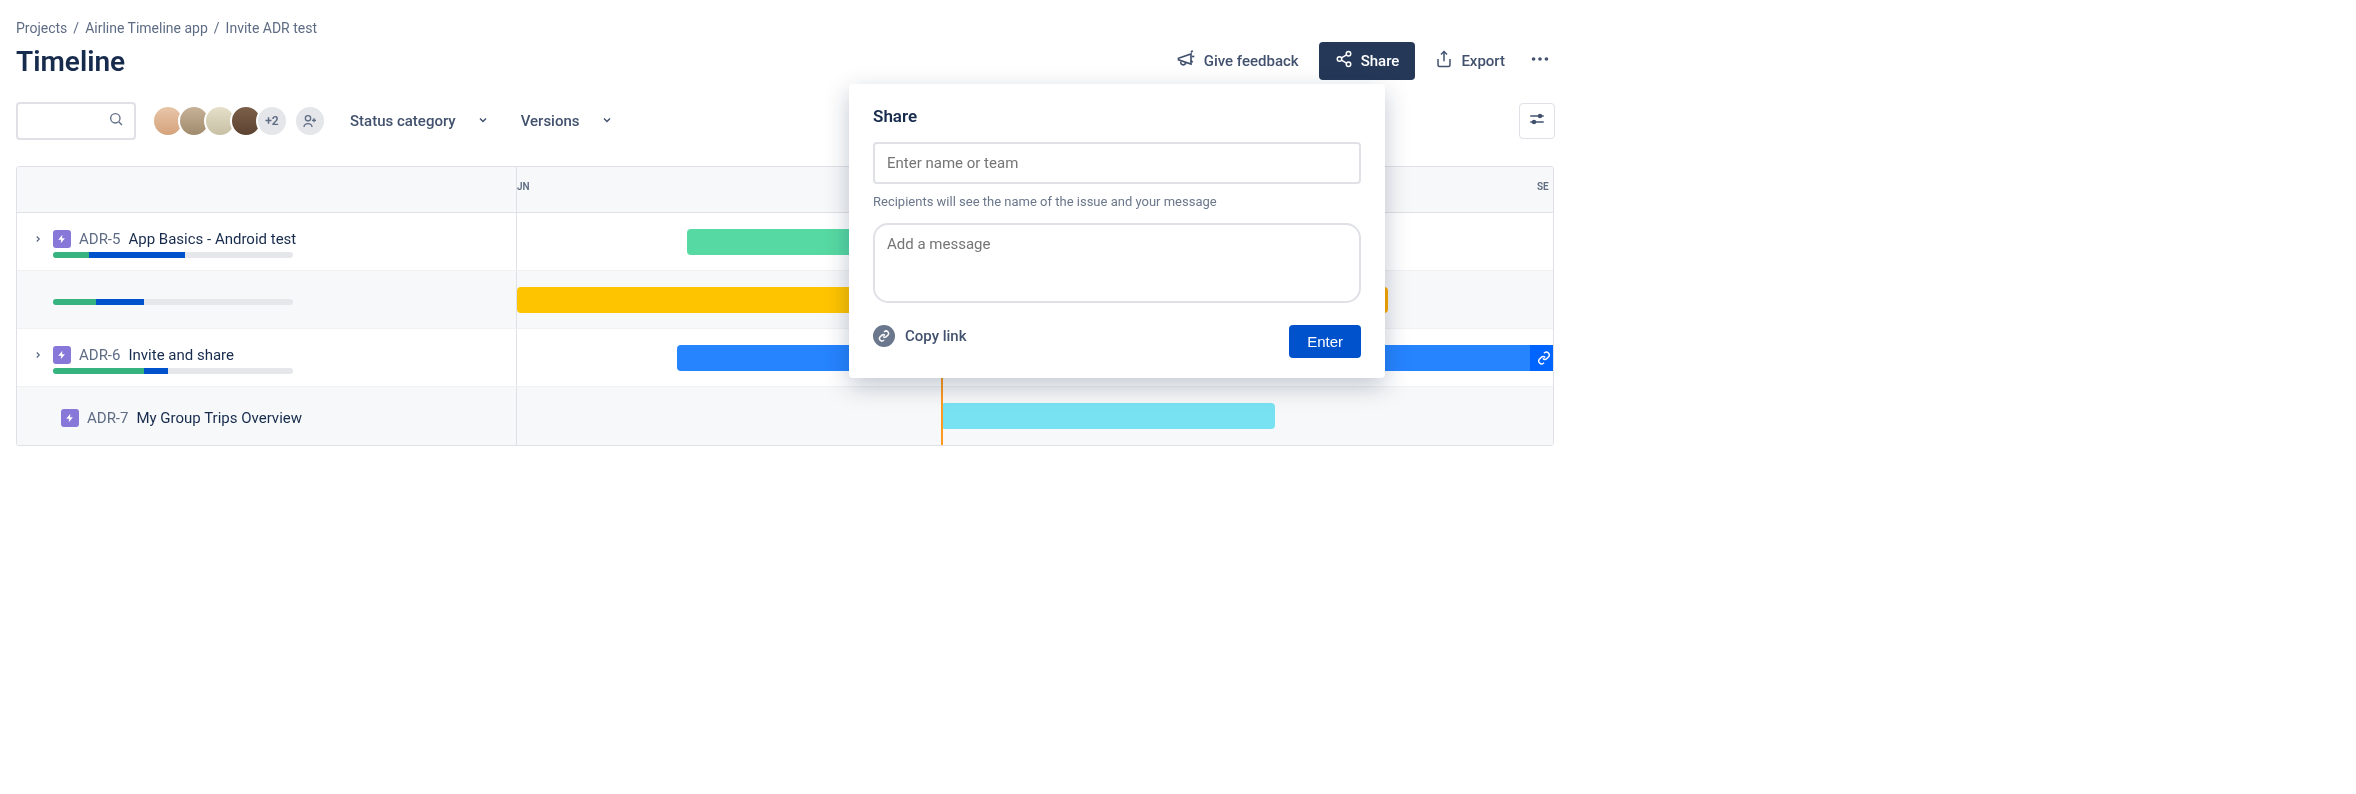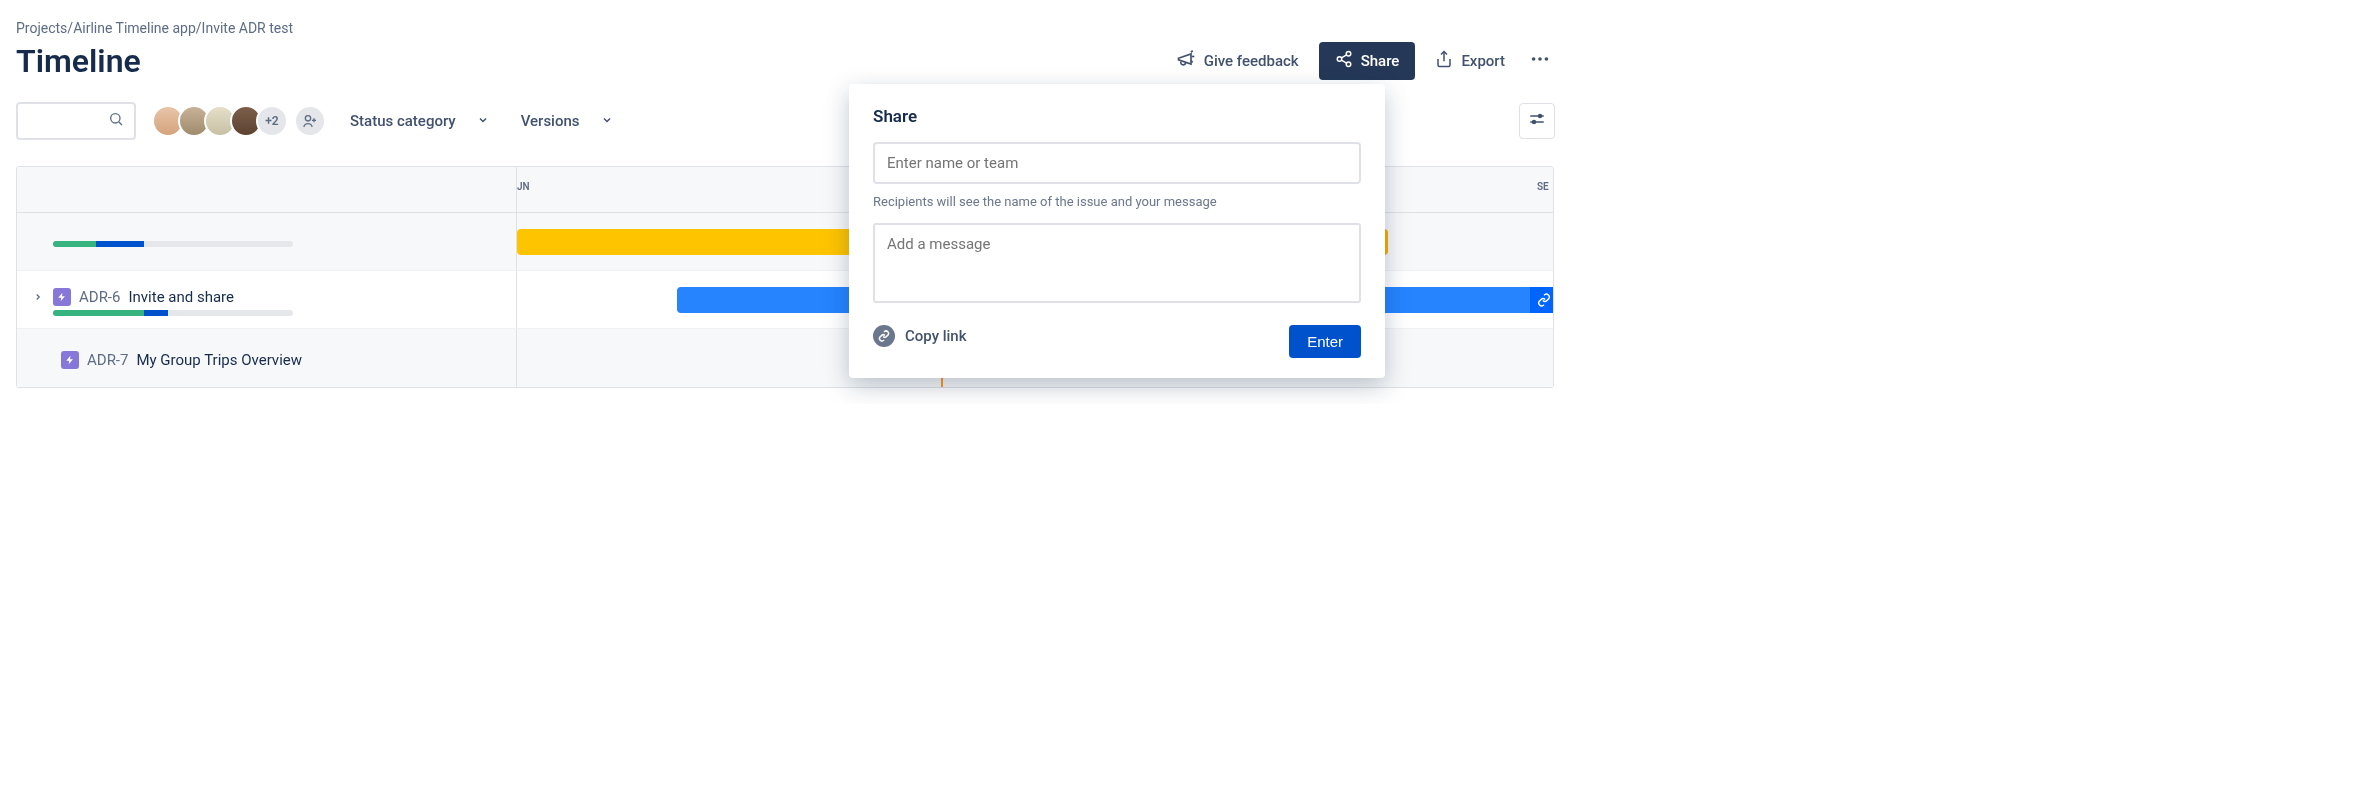--- a/index.html
+++ b/index.html
@@ -7,32 +7,33 @@
     margin: 0;
     font-family: -apple-system, BlinkMacSystemFont, "Segoe UI", Roboto, sans-serif;
     background: #fff;
     color: #172b4d;
     width: 1571px;
     padding: 16px;
   }
   .breadcrumb {
     display: flex;
     align-items: center;
+    gap: 6px;
     font-size: 14px;
     color: #5e6c84;
     margin-top: 4px;
   }
   .breadcrumb a { color: #5e6c84; text-decoration: none; cursor: pointer; }
   .header-row {
     display: flex;
     align-items: center;
     justify-content: space-between;
     margin-top: 6px;
   }
-  .title { font-size: 32px; font-weight: 600; color: #172b4d; }
+  .title { font-size: 28px; font-weight: 600; color: #172b4d; }
   .header-actions { display: flex; align-items: center; gap: 20px; position: relative; }
   .feedback, .export, .share-btn, .more-btn {
     display: flex; align-items: center; gap: 8px; font-size: 15px; cursor: pointer;
     color: #42526e; font-weight: 500;
   }
   .share-btn {
     background: #253858; color: #fff; padding: 8px 16px; border-radius: 4px;
   }
   .more-btn { padding: 0 4px; }
 
@@ -120,21 +121,21 @@
     position:absolute;top:42px;right:170px;width:536px;background:#fff;border-radius:4px;
     box-shadow:0 8px 24px rgba(9,30,66,0.25);padding:22px 24px 20px 24px;z-index:10;
   }
   .share-dialog h3{margin:0 0 16px 0;font-size:17px;font-weight:600;color:#172b4d;}
   .input-box{
     width:100%;border:2px solid #dfe1e6;border-radius:4px;padding:10px 12px;font-size:15px;
     color:#5e6c84;font-family:inherit;
   }
   .helper{font-size:13px;color:#6b778c;margin:10px 0 14px 0;}
   .textarea{
-    width:100%;border:2px solid #dfe1e6;border-radius:3px;padding:10px 12px;font-size:15px;
+    width:100%;border:2px solid #dfe1e6;border-radius:15px;padding:10px 12px;font-size:15px;
     color:#5e6c84;height:80px;resize:none;font-family:inherit;
   }
   .dialog-footer{display:flex;align-items:flex-start;justify-content:space-between;margin-top:18px;}
   .copy-link{display:flex;align-items:center;gap:10px;color:#42526e;font-size:15px;cursor:pointer;font-weight:500;}
   .link-circ{width:22px;height:22px;border-radius:50%;background:#6b778c;display:flex;align-items:center;justify-content:center;color:#fff;}
   .send-btn{
     background:#0052cc;color:#fff;border:none;border-radius:4px;padding:8px 18px;
     font-size:15px;font-weight:500;cursor:pointer;
   }
 </style>
@@ -273,20 +274,43 @@
 <div class="timeline-container">
   <div class="timeline-header">
     <div class="col-left"></div>
     <div class="col-right" id="th-months">
         <div class="th-cell" style="left: 0px;">JN</div>
         <div class="th-cell" style="left: 1020px;">SE</div>
       </div>
   </div>
   <div id="timeline-rows" style="position:relative;">
     <div class="vline"></div>
+  <div class="timeline-row">
+        <div class="row-left">
+          <div class="row-title-line">
+            <span class="chevron"><svg width="10" height="10" viewBox="0 0 24 24" fill="none" stroke="#5e6c84" stroke-width="3">
+                <polyline points="9 6 15 12 9 18"></polyline>
+              </svg></span>
+            <span class="epic-icon">
+              <svg width="10" height="10" viewBox="0 0 24 24" fill="#fff">
+                <path d="M13 2L3 14h7l-1 8 10-12h-7l1-8z"></path>
+              </svg>
+            </span>
+            <span class="issue-key">ADR-5</span>
+            <span class="issue-title">App Basics - Android test</span>
+          </div>
+          <div class="progress">
+            <div class="seg-g" style="width: 15%;"></div>
+            <div class="seg-b" style="width: 40%;"></div>
+          </div>
+        </div>
+        <div class="row-right">
+          <div class="bar bar-green" style="left: 170px; width: 285px;"></div>
+        </div>
+      </div>
       <div class="timeline-row alt">
         <div class="row-left">
           <div class="progress">
             <div class="seg-g" style="width: 18%;"></div>
             <div class="seg-b" style="width: 20%;"></div>
           </div>
         </div>
         <div class="row-right">
           <div class="bar bar-yellow" style="left: 0px; width: 870px;">
             <div class="link-handle lh-yellow">

